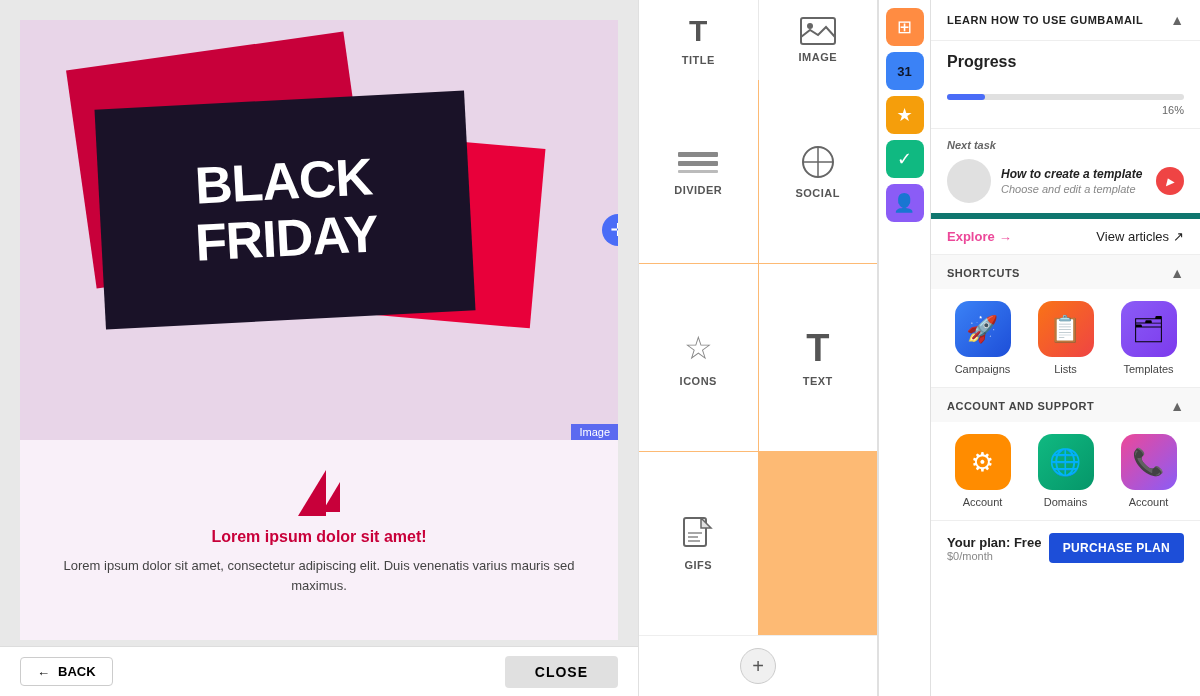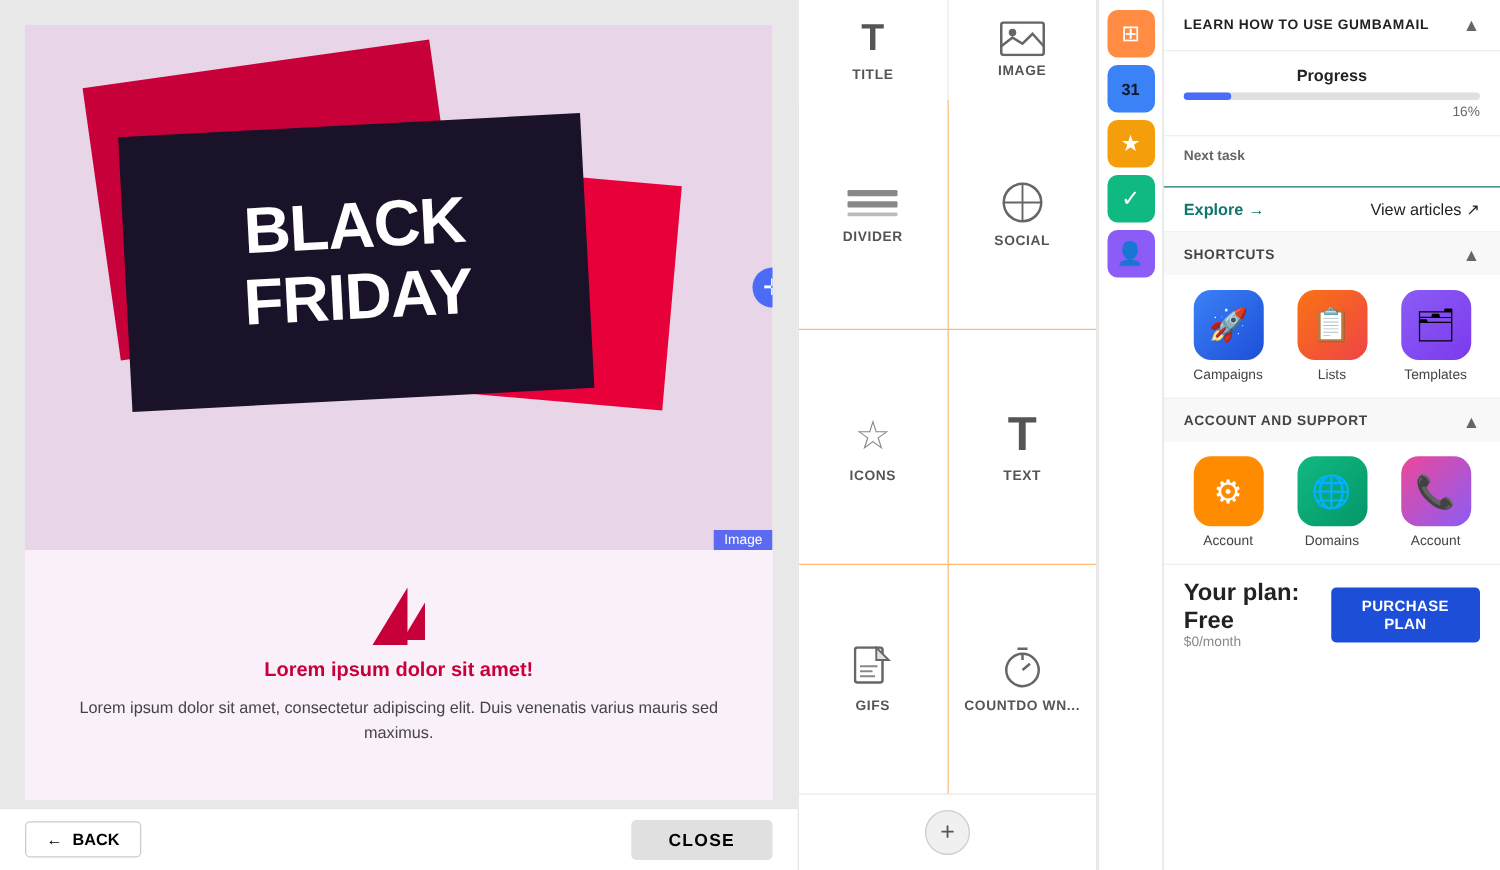--- a/index.html
+++ b/index.html
@@ -291,45 +291,45 @@
     .collapse-btn {
       cursor: pointer;
       color: #666;
       font-size: 14px;
     }
     .progress-section {
       padding: 12px 16px;
       border-bottom: 1px solid #eee;
     }
     .progress-label {
-      font-size: 13px;
+      font-size: 16px;
       font-weight: 600;
       color: #222;
-      margin-bottom: 6px;
-      text-align: center;
+      margin-bottom: 23px;
     }
     .progress-bar-bg {
       height: 6px;
       background: #e0e0e0;
       border-radius: 3px;
       margin-bottom: 4px;
     }
     .progress-bar-fill {
       height: 100%;
       background: #4a6cf7;
       border-radius: 3px;
     }
     .progress-pct {
       font-size: 11px;
       color: #666;
       text-align: right;
     }
     .next-task-section {
       padding: 10px 16px;
-      border-bottom: 1px solid #0f766e;
+      border-bottom: 6px solid #0f766e;
+      font-style: italic;
     }
     .next-task-label {
       font-size: 11px;
       font-weight: 600;
       color: #666;
       margin-bottom: 8px;
     }
     .next-task-card {
       display: flex;
       align-items: center;
@@ -370,21 +370,21 @@
       justify-content: space-between;
       padding: 10px 16px;
       border-bottom: 1px solid #eee;
     }
     .explore-link {
       display: flex;
       align-items: center;
       gap: 4px;
       font-size: 13px;
       font-weight: 600;
-      color: #0f766e;
+      color: #ec4899;
       cursor: pointer;
       text-align: center;
     }
     .view-articles-link {
       display: flex;
       align-items: center;
       gap: 4px;
       font-size: 13px;
       color: #222;
       cursor: pointer;
@@ -464,21 +464,21 @@
       color: #444;
       font-weight: 500;
     }
     .plan-row {
       display: flex;
       align-items: center;
       justify-content: space-between;
       padding: 12px 16px;
     }
     .plan-info {}
-    .plan-title { font-size: 19px; font-weight: 600; color: #222; }
+    .plan-title { font-size: 13px; font-weight: 600; color: #222; }
     .plan-price { font-size: 11px; color: #888; }
     .purchase-btn {
       background: #1d4ed8;
       color: white;
       border: none;
       border-radius: 4px;
       padding: 8px 14px;
       font-size: 12px;
       font-weight: 700;
       cursor: pointer;
@@ -605,29 +605,20 @@
         <svg width="30" height="34" viewBox="0 0 30 34" fill="none">
           <rect x="1" y="1" width="22" height="28" rx="2" stroke="#666" stroke-width="2" fill="none"></rect>
           <path d="M18 1 L28 11 L18 11 Z" fill="#e0e0e0" stroke="#666" stroke-width="1.5"></path>
           <line x1="5" y1="16" x2="19" y2="16" stroke="#888" stroke-width="1.5"></line>
           <line x1="5" y1="20" x2="15" y2="20" stroke="#888" stroke-width="1.5"></line>
           <line x1="5" y1="24" x2="17" y2="24" stroke="#888" stroke-width="1.5"></line>
         </svg>
         <span class="element-label">GIFS</span>
       </div>
 
-      <div class="element-item">
-        <svg width="34" height="34" viewBox="0 0 34 34" fill="none">
-          <circle cx="17" cy="19" r="13" stroke="#666" stroke-width="2" fill="none"></circle>
-          <line x1="17" y1="6" x2="17" y2="11" stroke="#666" stroke-width="2"></line>
-          <line x1="17" y1="19" x2="23" y2="14" stroke="#666" stroke-width="2"></line>
-          <line x1="13" y1="2" x2="21" y2="2" stroke="#666" stroke-width="2"></line>
-        </svg>
-        <span class="element-label">COUNTDO WN...</span>
-      </div>
     </div>
     <div class="add-btn-row">
       <div class="add-circle">+</div>
     </div>
   </div>
 
   <div class="icon-rail">
     <div class="rail-icon orange">⊞</div>
     <div class="rail-icon blue" style="font-size:13px;font-weight:700;">31</div>
     <div class="rail-icon amber">★</div>
@@ -645,20 +636,28 @@
     <div class="progress-section">
       <div class="progress-label">Progress</div>
       <div class="progress-bar-bg">
         <div class="progress-bar-fill" style="width:16%;"></div>
       </div>
       <div class="progress-pct">16%</div>
     </div>
 
     <div class="next-task-section">
       <div class="next-task-label">Next task</div>
+      <div class="next-task-card">
+        <div class="task-thumb"></div>
+        <div class="task-info">
+          <div class="task-title">How to create a template</div>
+          <div class="task-sub">Choose and edit a template</div>
+        </div>
+        <div class="play-btn">▶</div>
+      </div>
     </div>
 
     <div class="explore-row">
       <div class="explore-link">
         <span>Explore</span>
         <span>→</span>
       </div>
       <div class="view-articles-link">
         <span>View articles</span>
         <span>↗</span>

